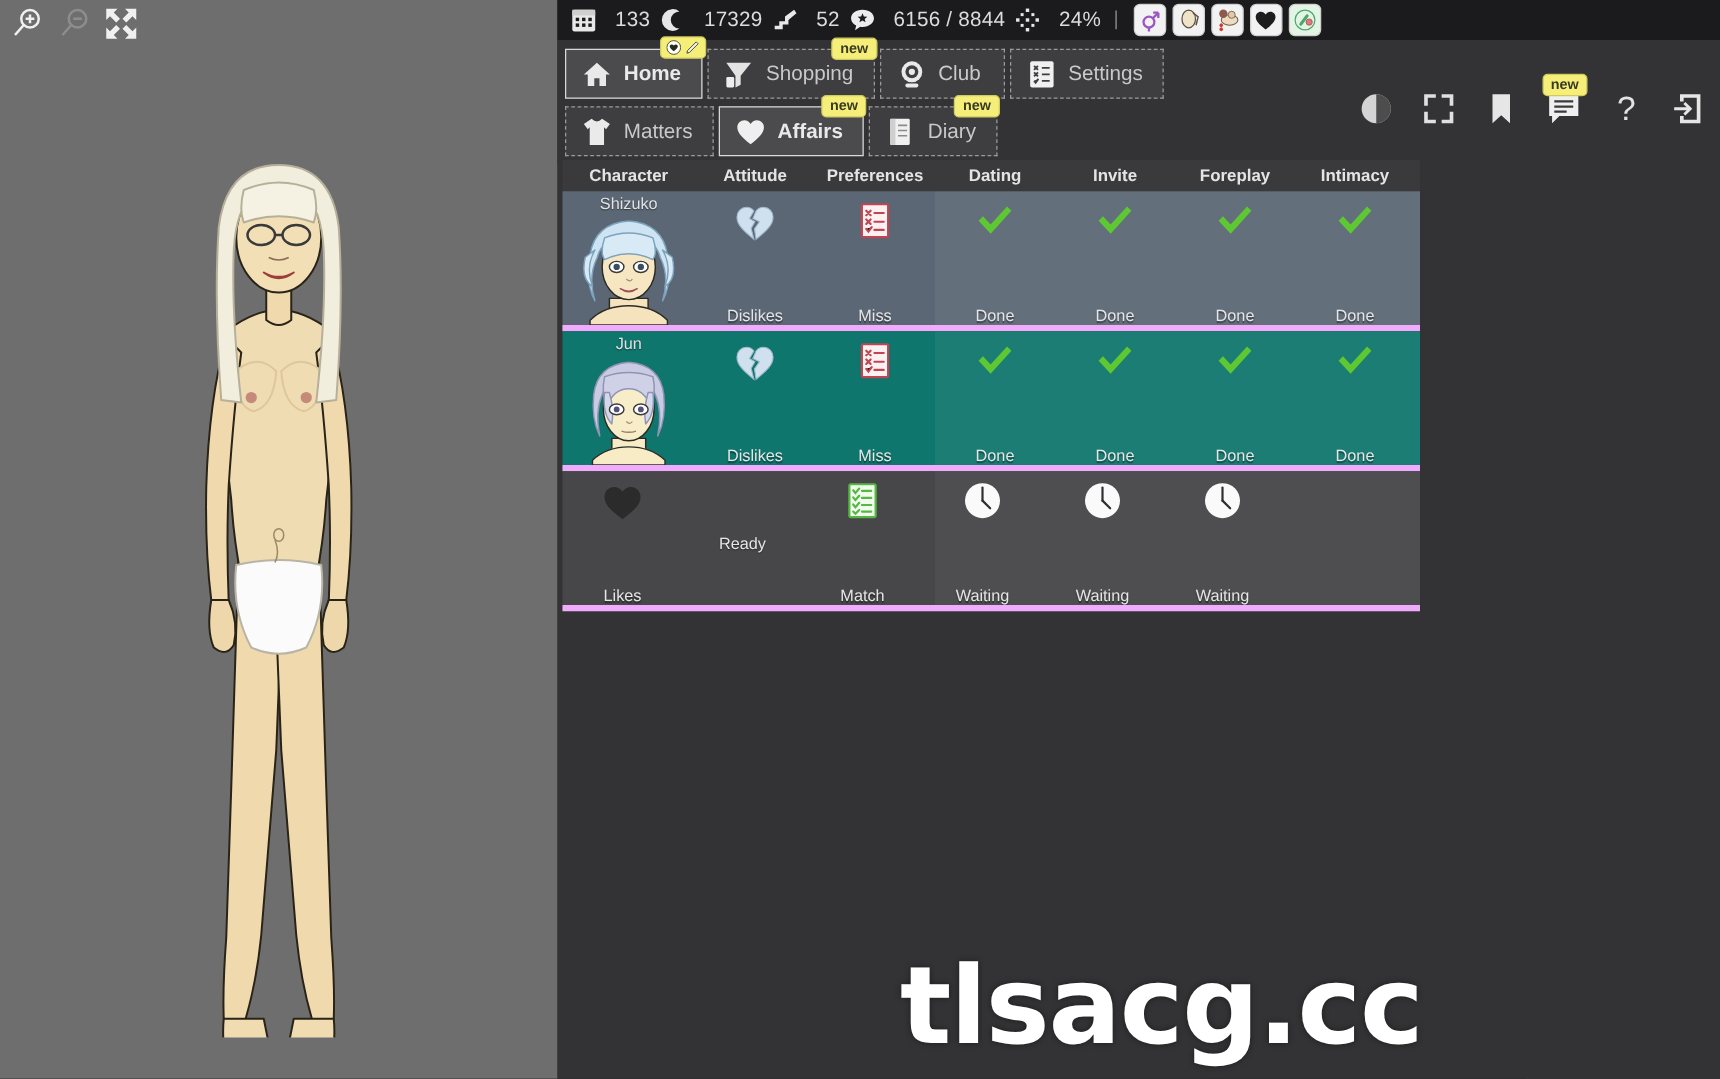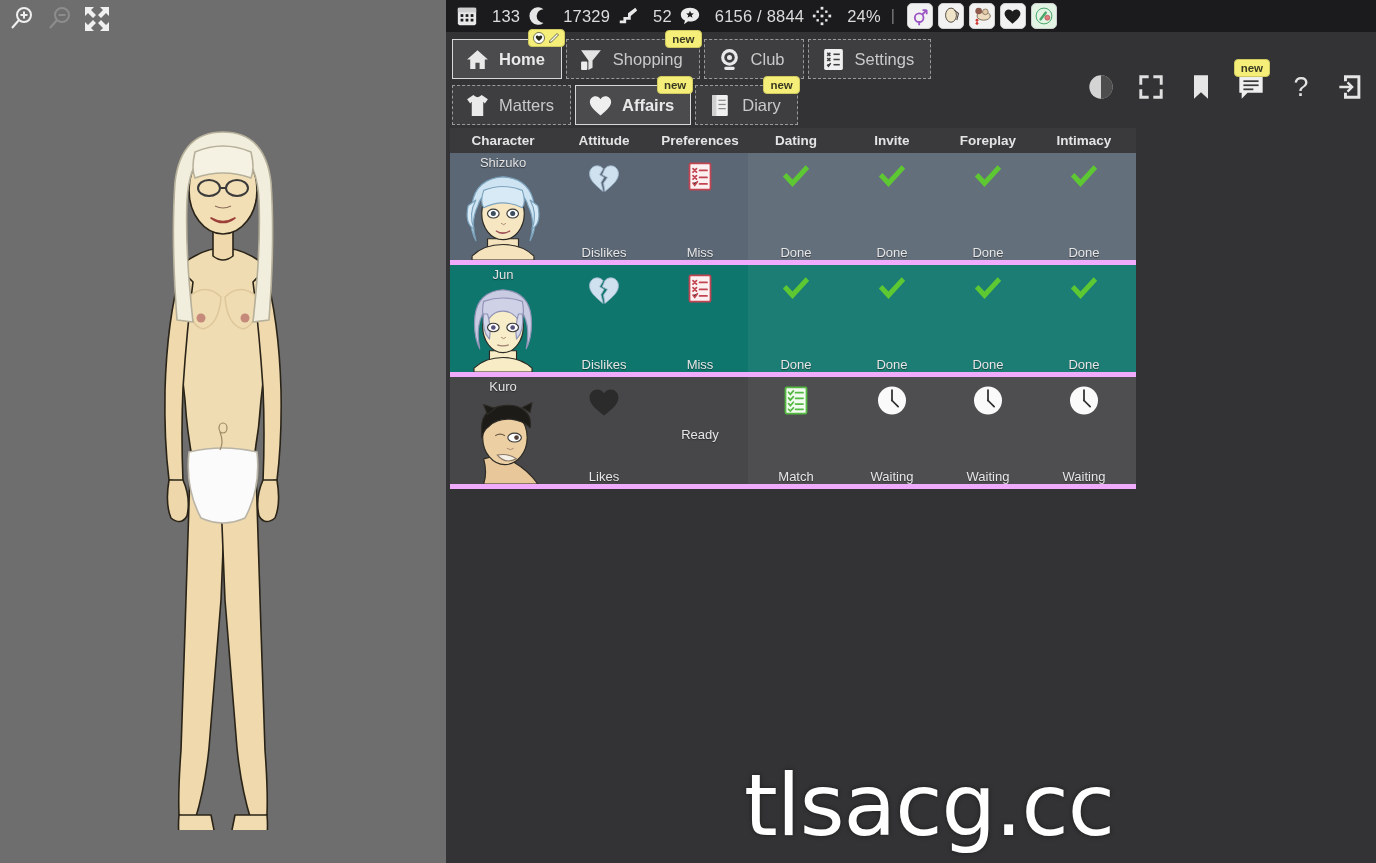--- a/index.html
+++ b/index.html
@@ -180,21 +180,21 @@
     width: 7px; height: 7px; border-radius: 50%;
     background: #e8e45a; margin-top: 5px;
     box-shadow: 0 0 3px rgba(0,0,0,.4);
   }
 
   
   #watermark {
     position: absolute; left: 0; right: 0; top: 755px;
     text-align: center;
     font-family: "DejaVu Sans", sans-serif;
-    font-weight: normal;
+    font-weight: bold;
     font-size: 86px;
     color: #ffffff;
     letter-spacing: -1px;
     text-shadow: 0 0 5px rgba(0,0,0,.45);
     user-select: none;
     padding-left: 36px;
   }
 </style>
 </head>
 <body>
@@ -661,37 +661,20 @@
         <div class="cell">
           <svg class="cico" viewBox="0 0 40 40">
               <path d="M5 20 L9 16 L16 23.5 L31 7 L35 11 L16 32 Z" fill="#5ec832"></path>
             </svg>
           <span class="clabel">Done</span>
         </div>
       </div>
 
       <div class="row r-gray">
         <div class="hl-right"></div>
-        <div class="cell-char">
-          <span class="cname">Kuro</span>
-          <svg class="portrait" viewBox="0 0 100 92">
-            <g stroke="#2c2a24" stroke-width="1.2" stroke-linejoin="round">
-              <path d="M30 66 Q34 80 30 92 L86 92 Q76 78 62 70 L60 58 Z" fill="#e8c79a"></path>
-              <ellipse cx="52" cy="44" rx="23" ry="28" fill="#ecd0a4"></ellipse>
-              <path d="M28 38 Q26 14 50 11 Q64 9 72 16 Q80 22 78 34 Q70 26 58 25 Q44 24 36 32 Q30 36 28 44 Z" fill="#1d1b18"></path>
-              <path d="M70 13 L80 8 L78 18 Z" fill="#1d1b18"></path>
-              <path d="M34 20 L30 10 L42 14 Z" fill="#1d1b18"></path>
-              <ellipse cx="62" cy="44" rx="7" ry="4.6" fill="#fff" stroke="#3a3a3a"></ellipse>
-              <circle cx="64" cy="44" r="2.4" fill="#54423a" stroke="none"></circle>
-              <path d="M42 42 q5 -3 10 0" fill="none" stroke="#6b5a46" stroke-width="1.2"></path>
-              <path d="M54 55 q4 3 7 0" fill="none" stroke="#a98a72" stroke-width="1"></path>
-              <path d="M44 62 q12 -2 20 4 q-12 6 -20 -4 z" fill="#f4f0e6" stroke="#8a7663"></path>
-            </g>
-          </svg>
-        </div>
 
         <div class="cell">
           <svg class="cico" viewBox="0 0 40 40">
             <path d="M20 37 C8.5 28.5 3.5 23 3.5 16.6 C3.5 11.4 7.5 7.5 12.4 7.5 C15.4 7.5 18.3 9.2 20 11.8 C21.7 9.2 24.6 7.5 27.6 7.5 C32.5 7.5 36.5 11.4 36.5 16.6 C36.5 23 31.5 28.5 20 37 Z" fill="#2b2b2b"></path>
           </svg>
           <span class="clabel">Likes</span>
         </div>
 
         <div class="cell">
           <svg class="cico" viewBox="0 0 40 40">

